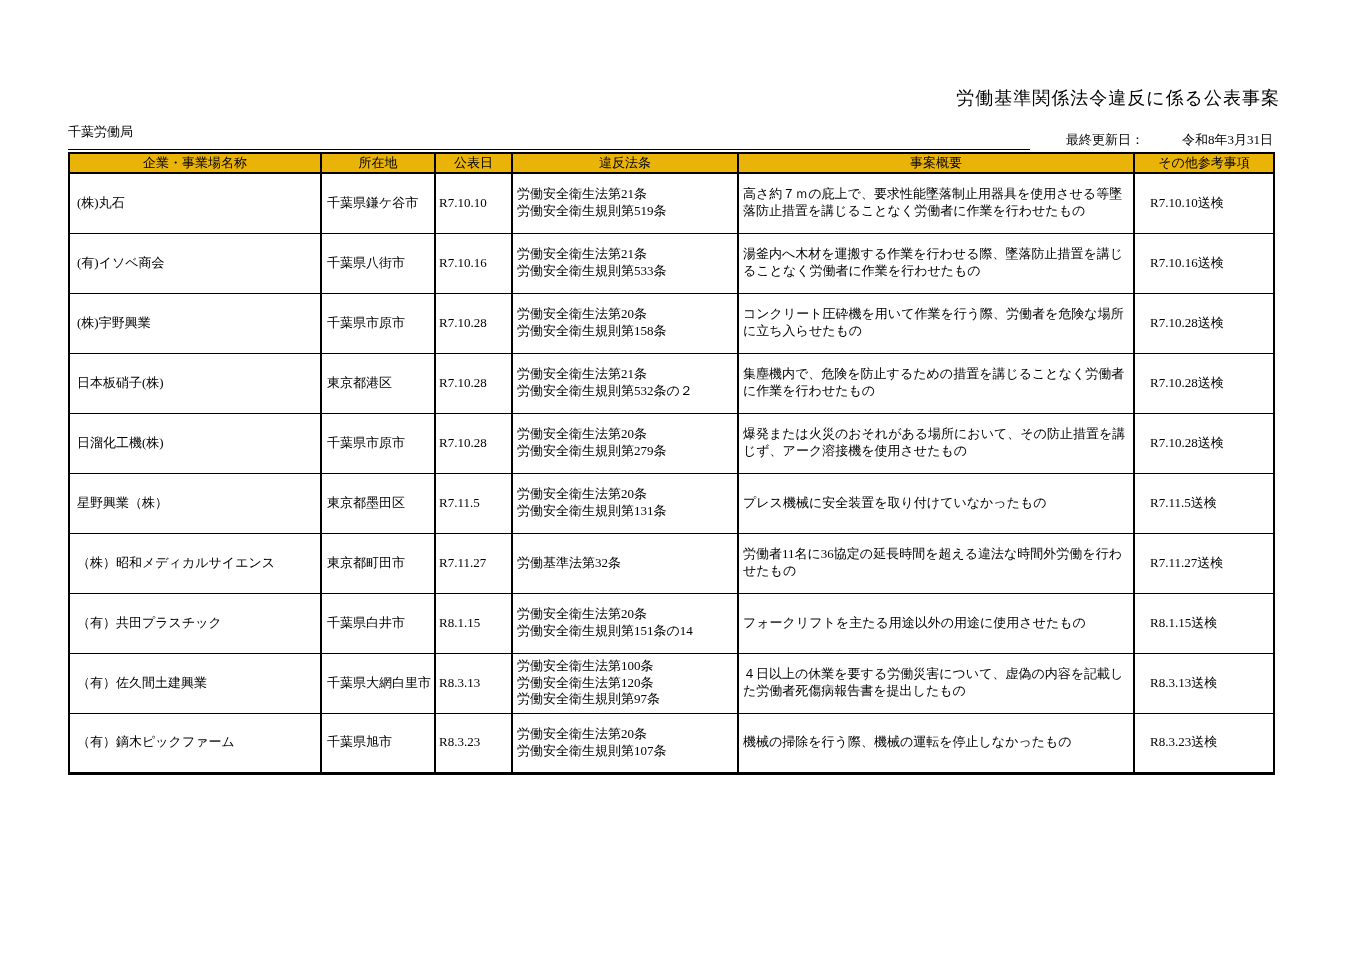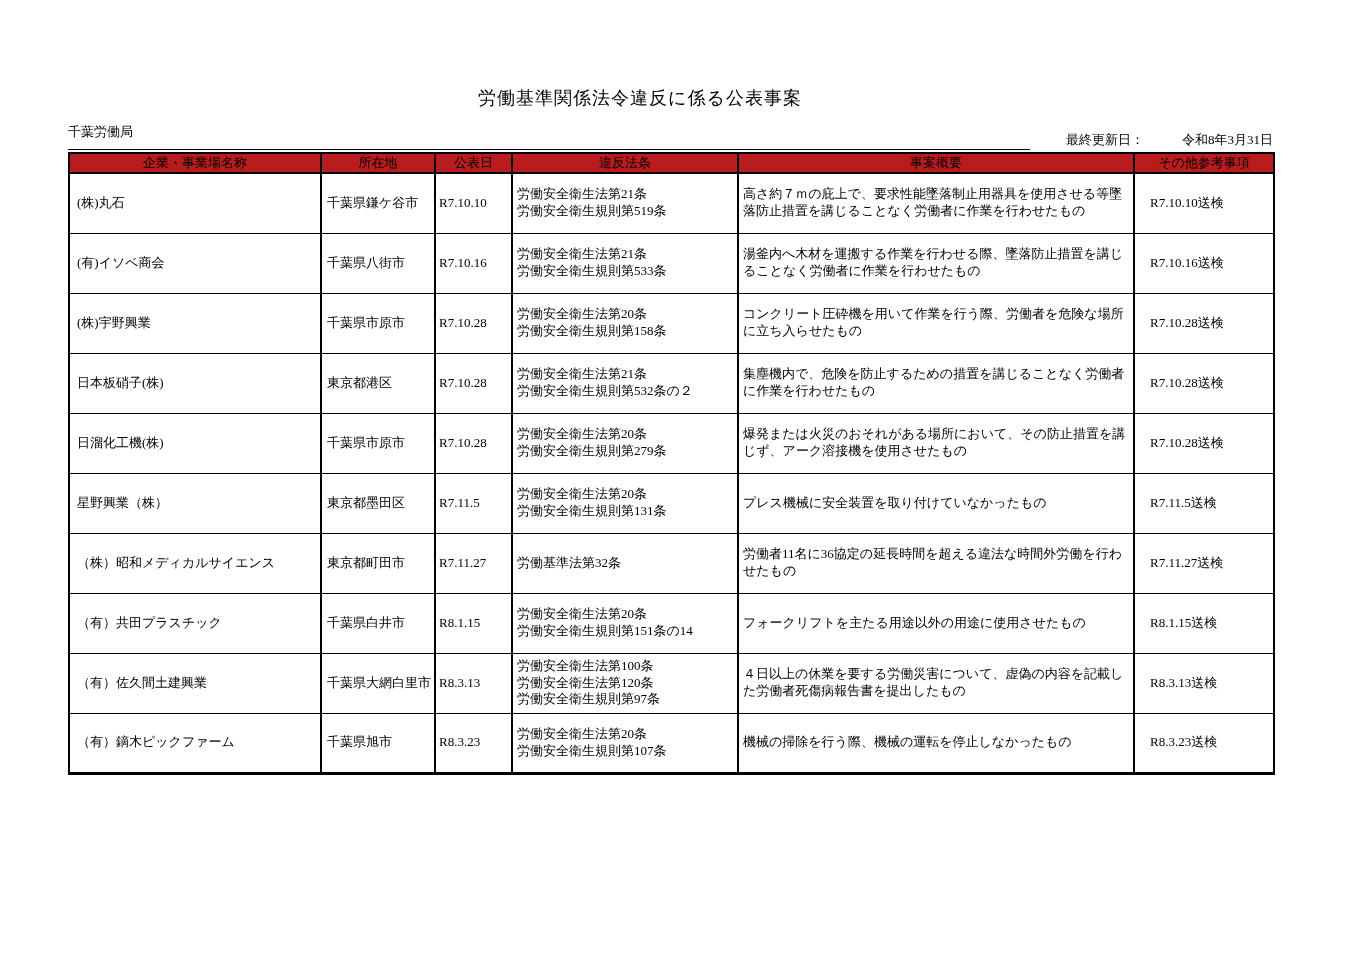--- a/index.html
+++ b/index.html
@@ -9,21 +9,21 @@
     font-family: "Liberation Serif", "DejaVu Serif", serif;
     color: #000;
     position: relative;
     overflow: hidden;
   }
   .page { position: absolute; inset: 0; }
 
   .doc-title {
     position: absolute;
     top: 86px; left: 0; width: 1280px;
-    text-align: center;
+    text-align: right;
     font-size: 18px;
     letter-spacing: 1px;
     font-weight: normal;
   }
 
   .info-row {
     position: absolute;
     top: 130px; left: 68px; width: 1205px; height: 19px;
     font-size: 13px;
     line-height: 19px;
@@ -47,21 +47,21 @@
     font-size: 13px;
   }
   col.c1 { width: 252px; }
   col.c2 { width: 114px; }
   col.c3 { width: 77px; }
   col.c4 { width: 226px; }
   col.c5 { width: 396px; }
   col.c6 { width: 140px; }
 
   th {
-    background: #b91c1c;
+    background: #eab308;
     border: 2px solid #000;
     font-weight: normal;
     font-size: 13px;
     height: 19px;
     padding: 0 18px;
     text-align: center;
     white-space: nowrap;
     overflow: hidden;
   }
   td {

